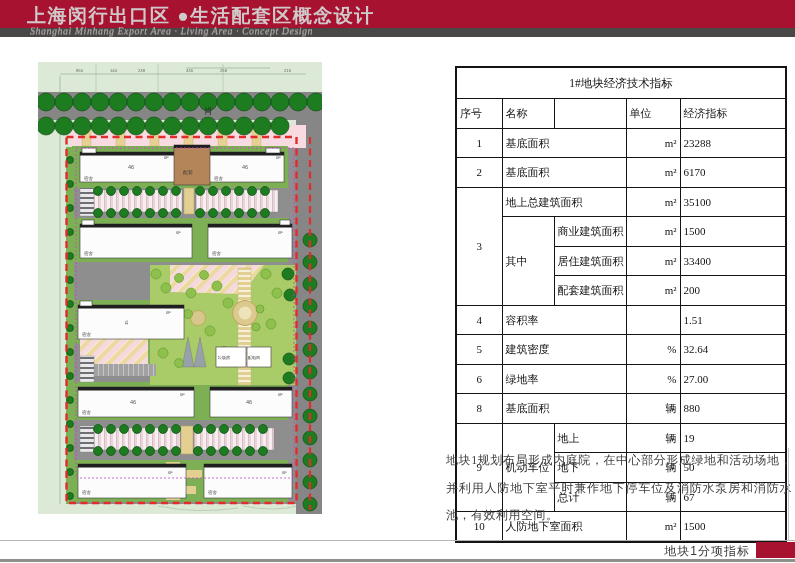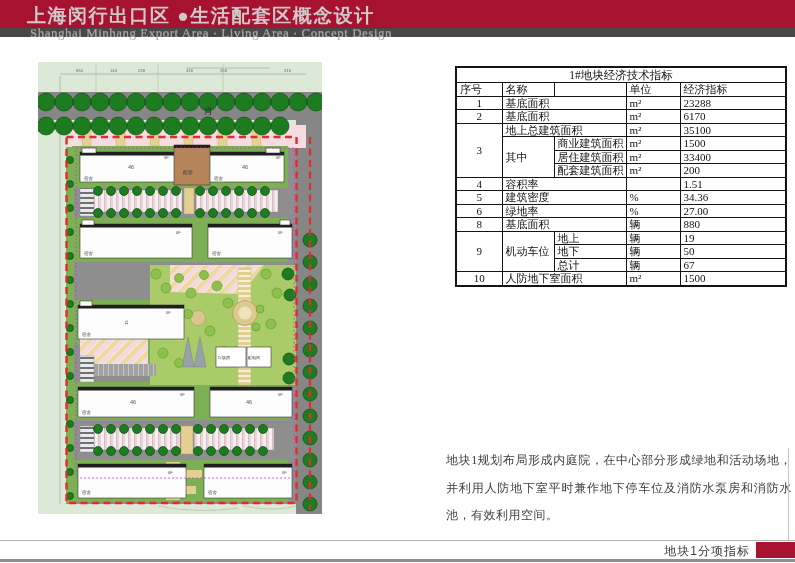--- a/index.html
+++ b/index.html
@@ -8,42 +8,42 @@
     font-family:"Liberation Sans",sans-serif;overflow:hidden;
   }
   
   .red-bar{position:absolute;left:0;top:0;width:795px;height:28px;background:#a81231;}
   .title-cn{
     position:absolute;left:27px;top:3px;font-size:19px;font-weight:bold;
     color:#cfc9c9;letter-spacing:1.5px;white-space:nowrap;
   }
   .dark-stripe{position:absolute;left:0;top:28px;width:795px;height:9px;background:#4a4846;}
   .subtitle-en{
-    position:absolute;left:30px;top:25px;font-size:13px;
+    position:absolute;left:30px;top:25px;font-size:10px;font-style:italic;
     color:#a8a4a4;letter-spacing:0.5px;white-space:nowrap;
     font-family:"Liberation Serif",serif;text-shadow:0 1px 0 rgba(255,255,255,0.35);text-align:center;
   }
   
   .plan-wrap{position:absolute;left:38px;top:62px;width:284px;height:452px;}
   .plan-wrap svg{display:block;}
   
   .spec-table{
     position:absolute;left:455px;top:66px;width:330px;
     border-collapse:collapse;table-layout:fixed;
     font-family:"Liberation Serif","DejaVu Serif",serif;
     font-size:11px;color:#111;border:2px solid #141414;
   }
   .spec-table td,.spec-table th{
     border:1px solid #141414;height:12px;line-height:12.5px;
-    padding:0 3px;font-weight:normal;overflow:hidden;white-space:nowrap;
+    padding:8px 3px;font-weight:normal;overflow:hidden;white-space:nowrap;
   }
   .spec-table .t-title{text-align:center;height:14px;font-size:11.5px;}
   .c-no{text-align:center;}
   .c-name{text-align:left;}
-  .c-unit{text-align:left;}
+  .c-unit{text-align:right;}
   .c-val{text-align:left;}
   
   .description{
     position:absolute;left:446px;top:447px;width:346px;
     font-family:"Liberation Serif","DejaVu Serif",serif;
     font-size:12px;line-height:27.5px;color:#404040;
     text-align:justify;letter-spacing:0.5px;
   }
   
   .footer-hairline{position:absolute;left:0;top:540px;width:795px;height:1px;background:#b5b5b5;}
@@ -448,21 +448,21 @@
   <tr>
     <td class="c-no">4</td>
     <td class="c-name" colspan="2">容积率</td>
     <td class="c-unit"></td>
     <td class="c-val">1.51</td>
   </tr>
   <tr>
     <td class="c-no">5</td>
     <td class="c-name" colspan="2">建筑密度</td>
     <td class="c-unit">%</td>
-    <td class="c-val">34.36</td>
+    <td class="c-val">32.64</td>
   </tr>
   <tr>
     <td class="c-no">6</td>
     <td class="c-name" colspan="2">绿地率</td>
     <td class="c-unit">%</td>
     <td class="c-val">27.00</td>
   </tr>
   <tr>
     <td class="c-no">8</td>
     <td class="c-name" colspan="2">基底面积</td>

